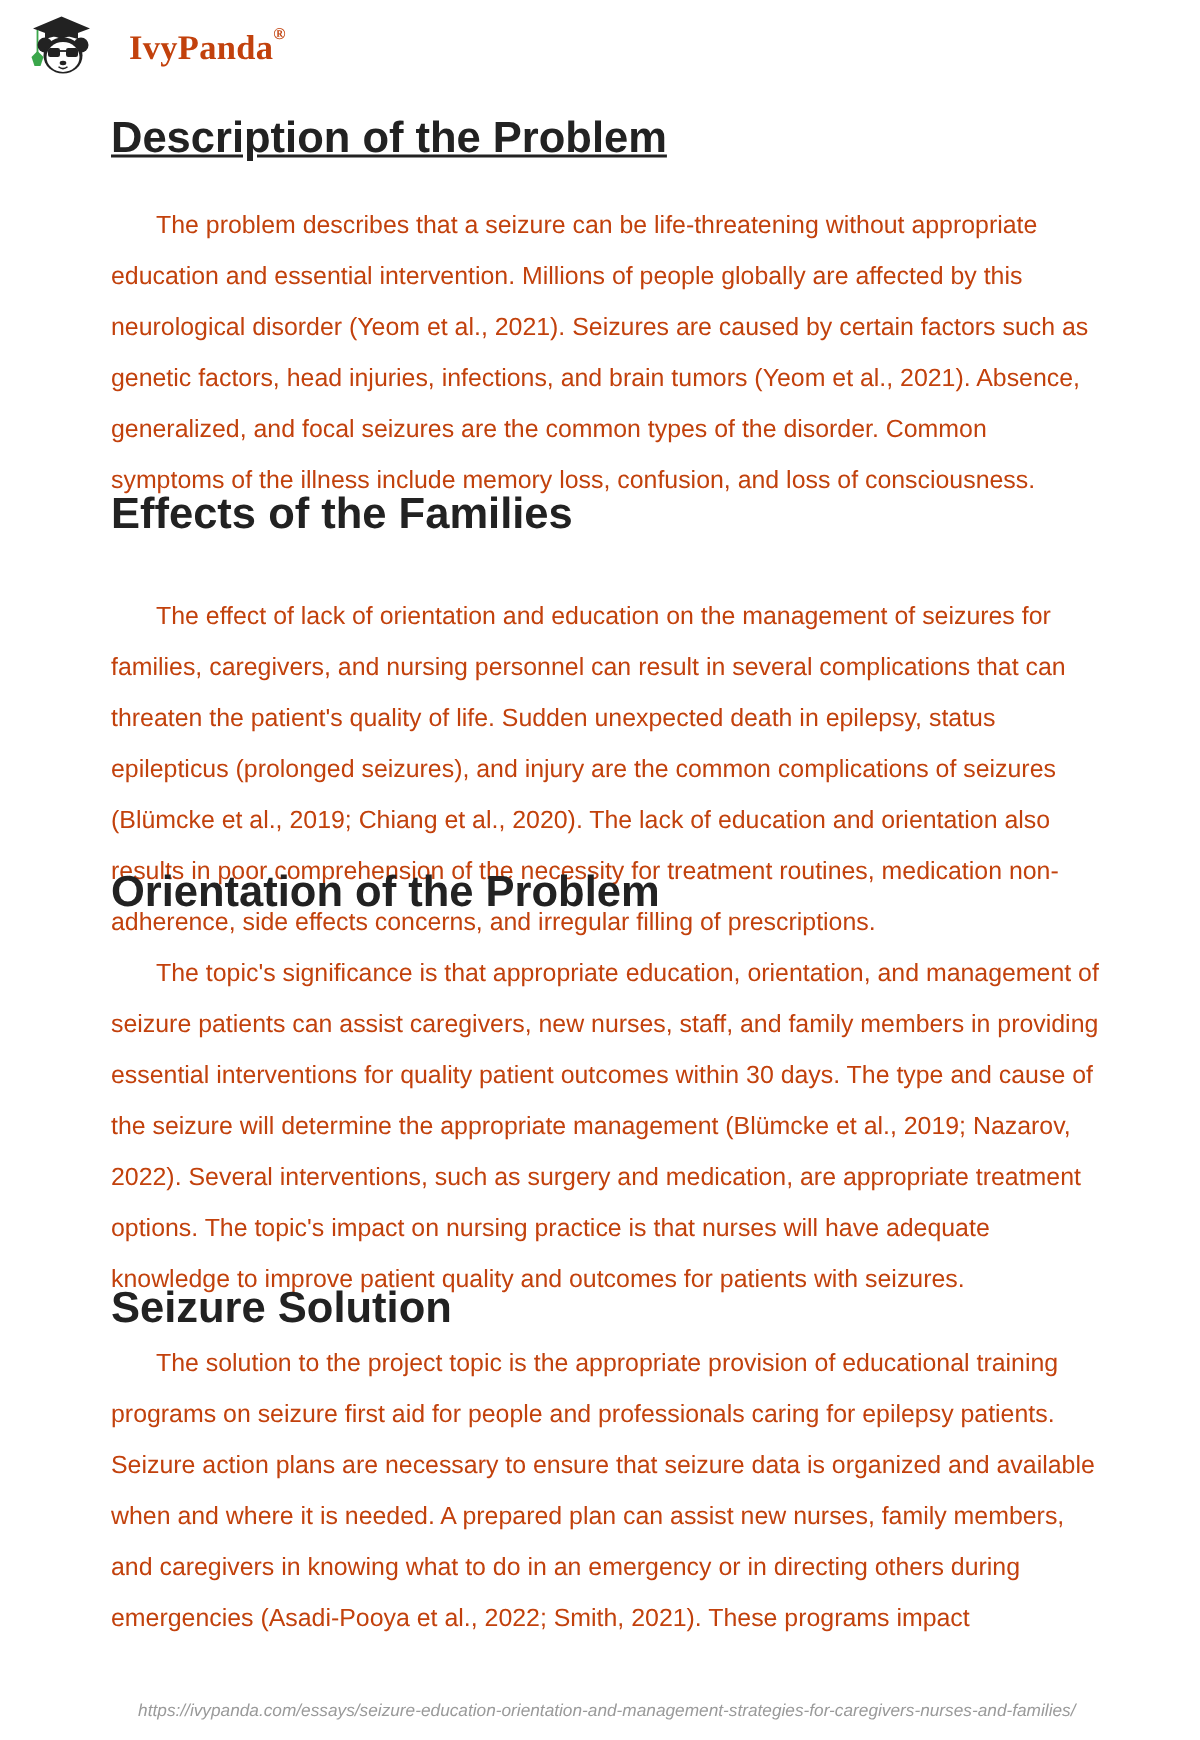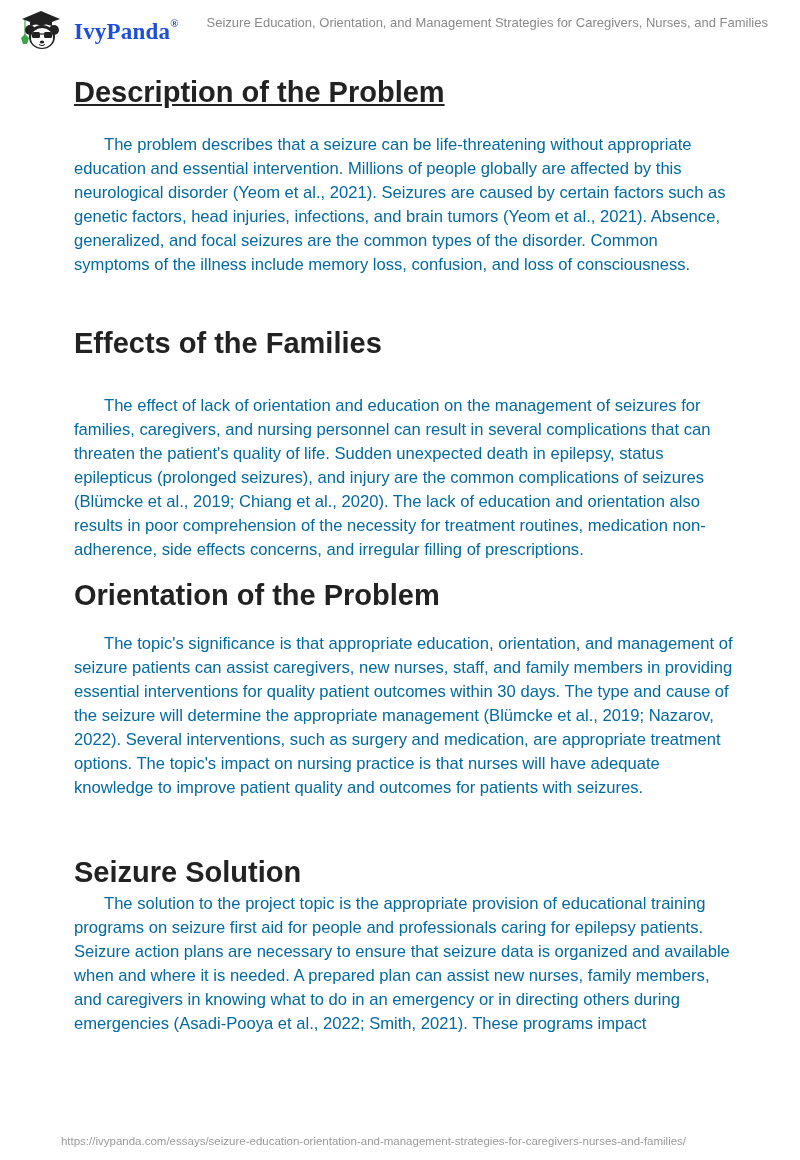--- a/index.html
+++ b/index.html
@@ -25,22 +25,22 @@
       text-decoration: none;
     }
     .logo-mark {
       width: 46px; height: 46px;
       display: block;
     }
     .logo-text {
       font-family: "Liberation Serif", "DejaVu Serif", serif;
       font-weight: bold;
       font-size: 23px;
-      color: #1d4ed8;
-      margin-left: 10px;
+      color: #c2410c;
+      margin-left: 22px;
       margin-top: 6px;
       letter-spacing: 0.2px;
     }
     .logo-text sup {
       font-size: 11px;
       vertical-align: top;
       position: relative;
       top: -2px;
     }
     .doc-title {
@@ -59,41 +59,42 @@
     h2 {
       font-size: 29px;
       font-weight: bold;
       color: #222222;
       margin: 0;
       line-height: 44px;
       letter-spacing: 0px;
     }
     p {
       font-size: 16.6px;
-      line-height: 24px;
-      color: #0369a1;
+      line-height: 34px;
+      color: #c2410c;
       margin: 0;
       text-indent: 30px;
     }
     .sec1-h { position: absolute; top: 0px; text-decoration: underline; }
     .sec1-p { position: absolute; top: 63px; width: 660px; }
     .sec2-h { position: absolute; top: 251px; }
     .sec2-p { position: absolute; top: 324px; width: 660px; }
     .sec3-h { position: absolute; top: 503px; }
     .sec3-p { position: absolute; top: 538px; width: 660px; margin-top: 24px; }
     .sec4-h { position: absolute; top: 780px; }
     .sec4-p { position: absolute; top: 822px; width: 660px; }
     .footer-url {
       position: absolute;
       left: 0; width: 687px;
       top: 1135px;
-      text-align: center;
+      text-align: right;
       font-size: 11.5px;
       color: #9a9a9a;
       white-space: nowrap;
+      font-style: italic;
     }
     .footer-url span { position: relative; left: 30px; }
   </style>
 </head>
 <body>
 
 <div class="header">
   <a class="logo">
     <svg class="logo-mark" viewBox="0 0 46 46">
 
@@ -112,21 +113,20 @@
 
       <rect x="14" y="26" width="8" height="6" rx="1.5" fill="#222"></rect>
       <rect x="26" y="26" width="8" height="6" rx="1.5" fill="#222"></rect>
       <line x1="22" y1="28" x2="26" y2="28" stroke="#222" stroke-width="1.2"></line>
 
       <ellipse cx="24" cy="36" rx="2.2" ry="1.5" fill="#222"></ellipse>
       <path d="M21,38.5 Q24,41 27,38.5" stroke="#222" stroke-width="1" fill="none"></path>
     </svg>
     <span class="logo-text"><span>IvyPanda</span><sup>®</sup></span>
   </a>
-  <div class="doc-title">Seizure Education, Orientation, and Management Strategies for Caregivers, Nurses, and Families</div>
 </div>
 
 <main class="content">
   <section>
     <h2 class="sec1-h">Description of the Problem</h2>
     <p class="sec1-p">The problem describes that a seizure can be life-threatening without appropriate education and essential intervention. Millions of people globally are affected by this neurological disorder (Yeom et al., 2021). Seizures are caused by certain factors such as genetic factors, head injuries, infections, and brain tumors (Yeom et al., 2021). Absence, generalized, and focal seizures are the common types of the disorder. Common symptoms of the illness include memory loss, confusion, and loss of consciousness.</p>
   </section>
   <section>
     <h2 class="sec2-h">Effects of the Families</h2>
     <p class="sec2-p">The effect of lack of orientation and education on the management of seizures for families, caregivers, and nursing personnel can result in several complications that can threaten the patient's quality of life. Sudden unexpected death in epilepsy, status epilepticus (prolonged seizures), and injury are the common complications of seizures (Blümcke et al., 2019; Chiang et al., 2020). The lack of education and orientation also results in poor comprehension of the necessity for treatment routines, medication non-adherence, side effects concerns, and irregular filling of prescriptions.</p>

